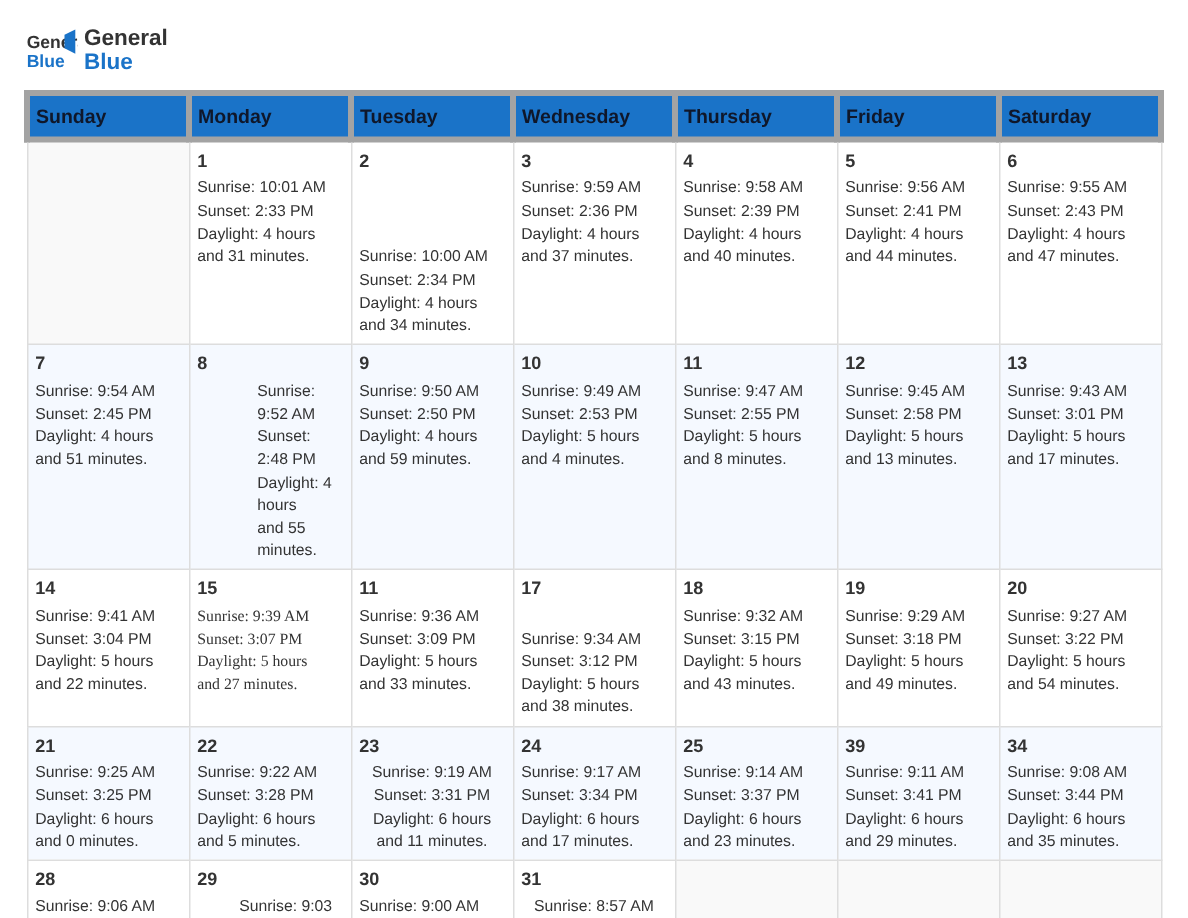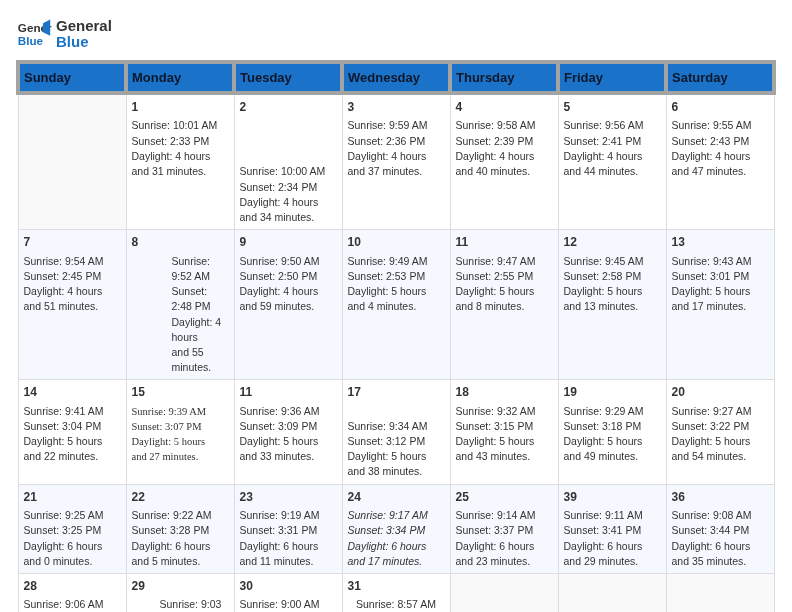--- a/index.html
+++ b/index.html
@@ -269,48 +269,48 @@
         </td>
         <td>
           <span class="day-num">22</span>
           <div class="day-detail" style="white-space: pre-line;">Sunrise: 9:22 AM
 Sunset: 3:28 PM
 Daylight: 6 hours
 and 5 minutes.</div>
         </td>
         <td>
           <span class="day-num">23</span>
-          <div class="day-detail" style="white-space: pre-line;">Sunrise: 9:19 AM
+          <div class="day-detail" style="white-space: pre-line; text-align: center;">Sunrise: 9:19 AM
 Sunset: 3:31 PM
 Daylight: 6 hours
 and 11 minutes.</div>
         </td>
         <td>
           <span class="day-num">24</span>
-          <div class="day-detail" style="white-space: pre-line; font-style: italic;">Sunrise: 9:17 AM
+          <div class="day-detail" style="white-space: pre-line;">Sunrise: 9:17 AM
 Sunset: 3:34 PM
 Daylight: 6 hours
 and 17 minutes.</div>
         </td>
         <td>
           <span class="day-num">25</span>
           <div class="day-detail" style="white-space: pre-line;">Sunrise: 9:14 AM
 Sunset: 3:37 PM
 Daylight: 6 hours
 and 23 minutes.</div>
         </td>
         <td>
           <span class="day-num">39</span>
           <div class="day-detail" style="white-space: pre-line;">Sunrise: 9:11 AM
 Sunset: 3:41 PM
 Daylight: 6 hours
 and 29 minutes.</div>
         </td>
         <td>
-          <span class="day-num">36</span>
+          <span class="day-num">34</span>
           <div class="day-detail" style="white-space: pre-line;">Sunrise: 9:08 AM
 Sunset: 3:44 PM
 Daylight: 6 hours
 and 35 minutes.</div>
         </td>
       </tr>
       <tr>
         <td>
           <span class="day-num">28</span>
           <div class="day-detail" style="white-space: pre-line;">Sunrise: 9:06 AM

